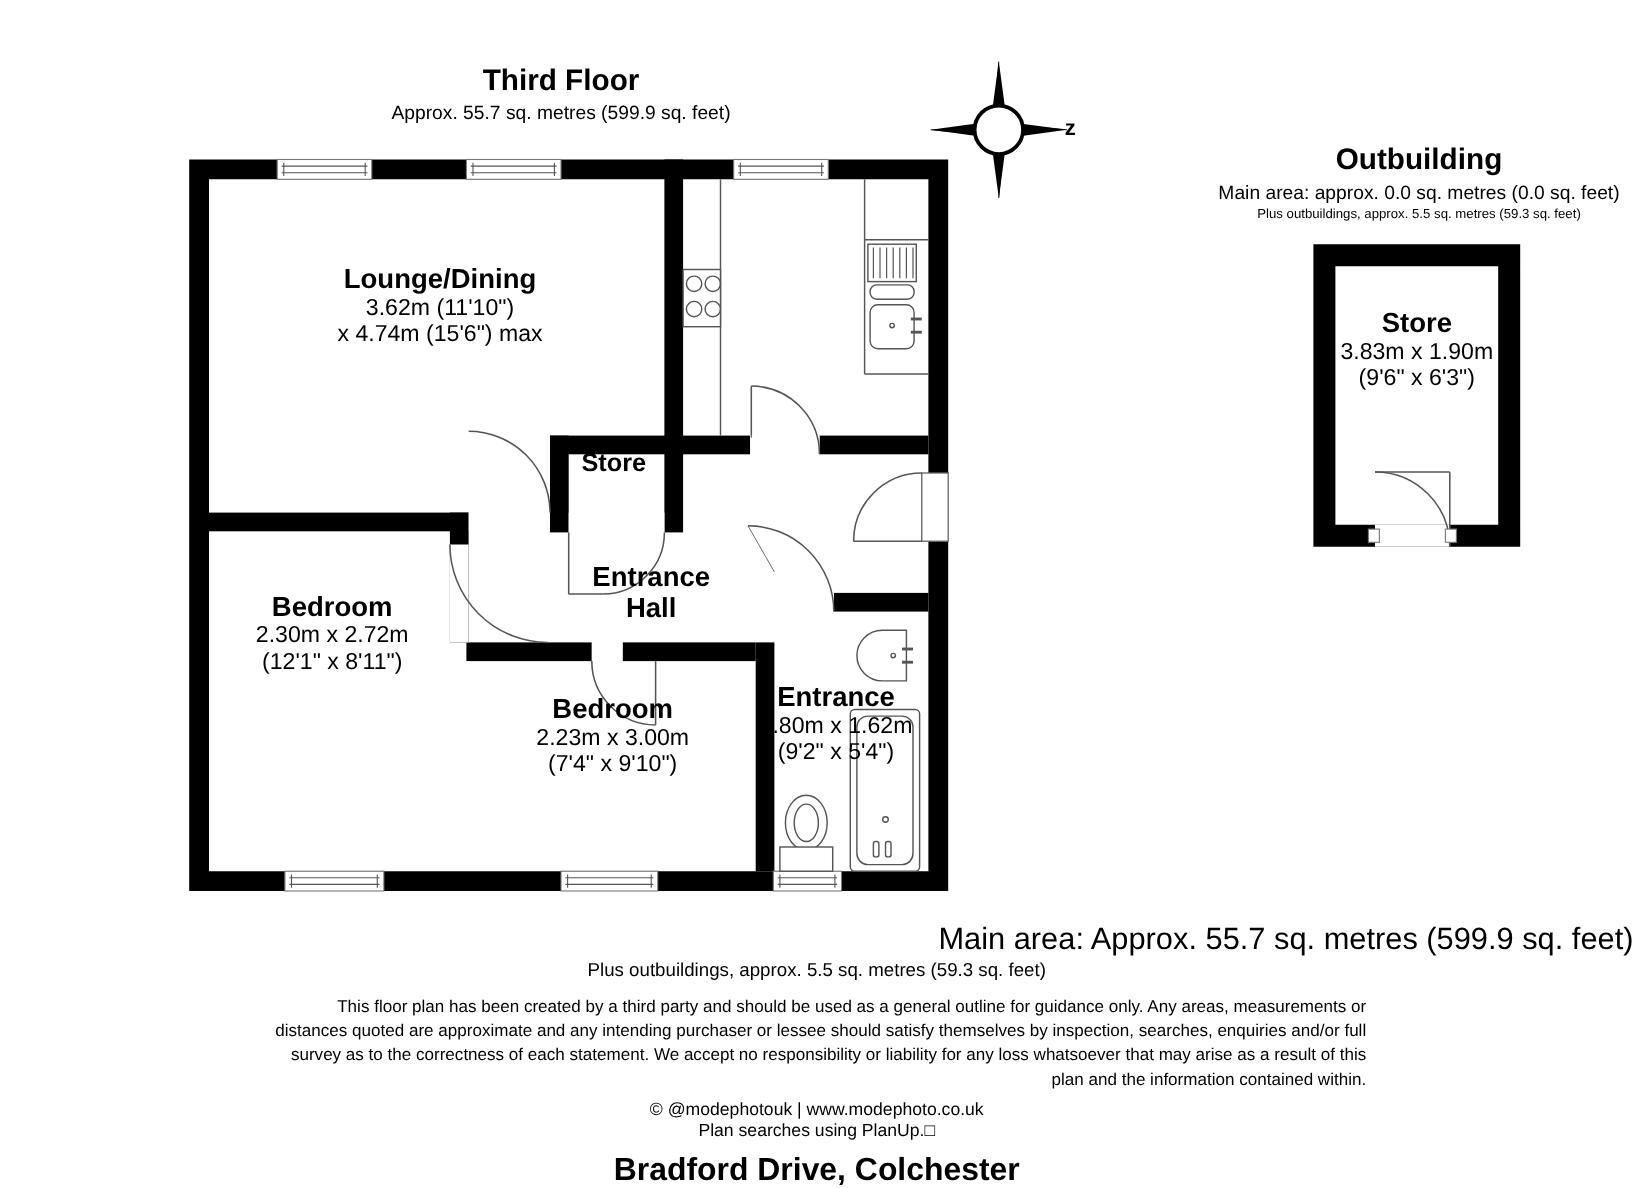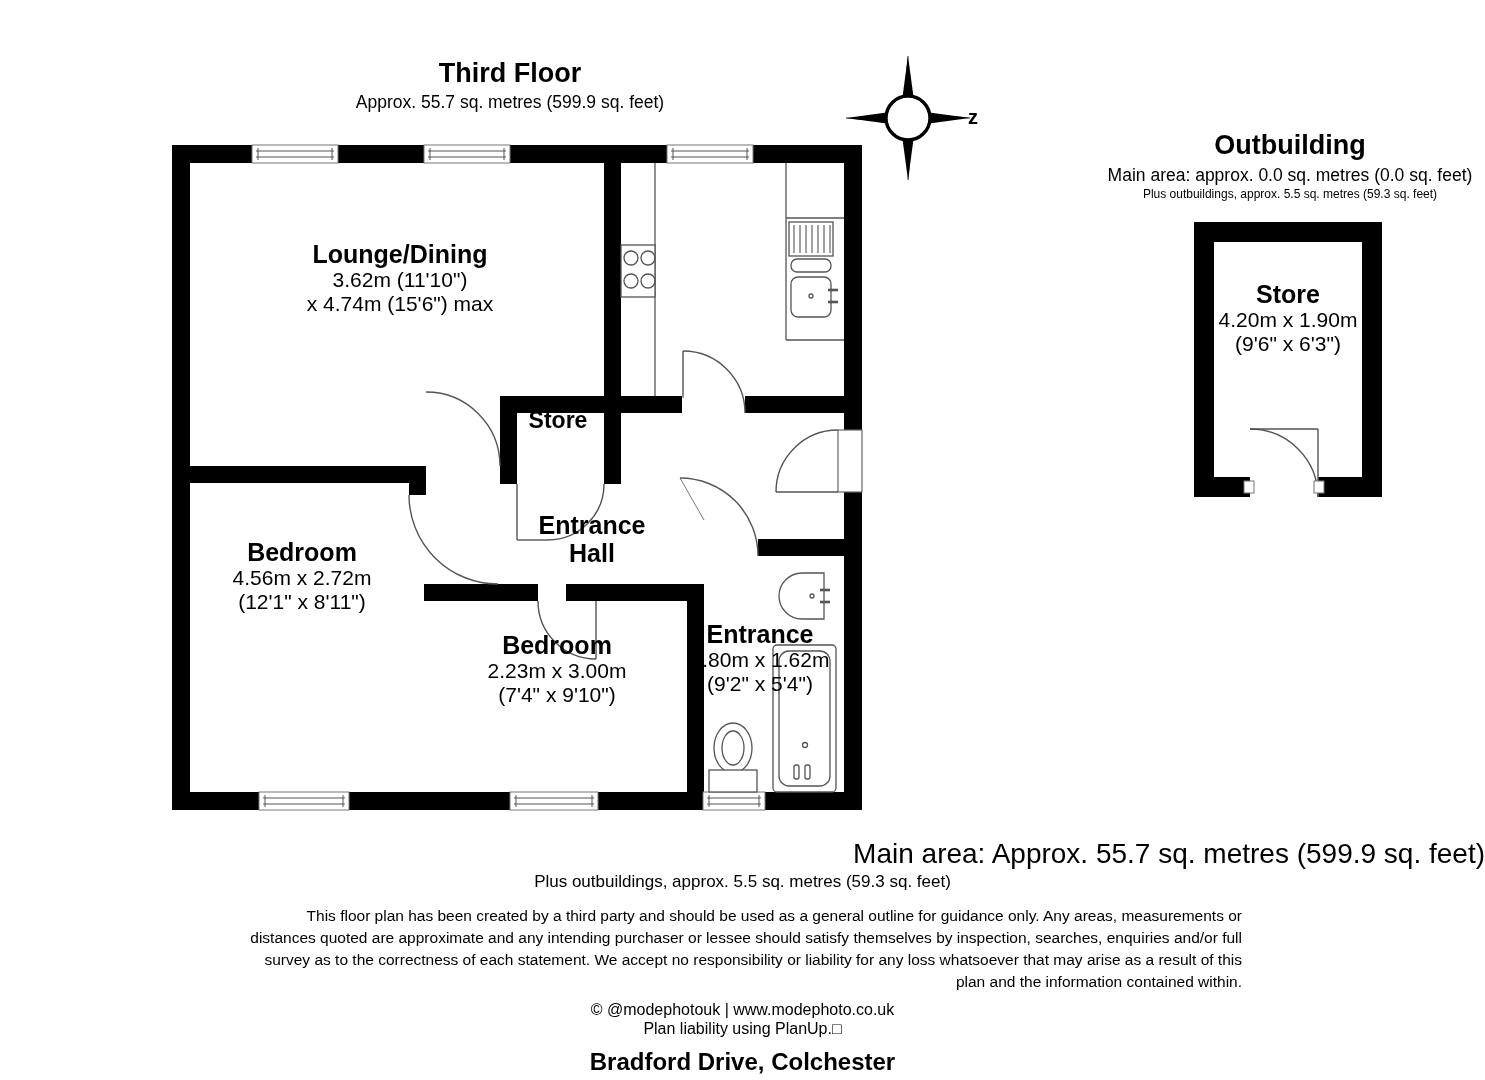--- a/index.html
+++ b/index.html
@@ -83,21 +83,21 @@
     width: 1485px;
     text-align: center;
     font-size: 16px;
     line-height: 1.28;
   }
   .address {
     position: absolute;
     width: 1485px;
     text-align: center;
     font-weight: bold;
-    font-size: 24px;
+    font-size: 29px;
   }
   .compass-label {
     position: absolute;
     font-weight: bold;
     font-size: 20px;
   }
 </style>
 </head>
 <body>
 
@@ -329,21 +329,21 @@
     <span class="rname">Store</span>
   </div>
 
   <div class="room-label" style="left:500px; top:491px; width:184px;margin-top:20px;">
     <span class="rname">Entrance</span>
     <span class="rname">Hall</span>
   </div>
 
   <div class="room-label" style="left:195px; top:538px; width:214px;">
     <span class="rname">Bedroom</span>
-    <span class="rdim">4.56m x 2.72m</span>
+    <span class="rdim">2.30m x 2.72m</span>
     <span class="rdim">(12'1" x 8'11")</span>
   </div>
 
   <div class="room-label" style="left:443px; top:631px; width:228px;">
     <span class="rname">Bedroom</span>
     <span class="rdim">2.23m x 3.00m</span>
     <span class="rdim">(7'4" x 9'10")</span>
   </div>
 
   <div class="room-label" style="left:672px; top:620px; width:176px;">
@@ -364,27 +364,27 @@
       <line x1="1318" y1="429" x2="1318" y2="497" stroke="#555" stroke-width="1.4"></line>
       <line x1="1250" y1="429" x2="1318" y2="429" stroke="#555" stroke-width="1.4"></line>
 
       <rect x="1244" y="481" width="10" height="12" fill="#ffffff" stroke="#777" stroke-width="1"></rect>
       <rect x="1314" y="481" width="10" height="12" fill="#ffffff" stroke="#777" stroke-width="1"></rect>
     </g>
   </svg>
 
   <div class="room-label" style="left:1196px; top:280px; width:184px;">
     <span class="rname">Store</span>
-    <span class="rdim">4.20m x 1.90m</span>
+    <span class="rdim">3.83m x 1.90m</span>
     <span class="rdim">(9'6" x 6'3")</span>
   </div>
 
   <div class="footer-main" style="left:0; top:838px;">Main area: Approx. 55.7 sq. metres (599.9 sq. feet)</div>
   <div class="footer-sub" style="left:0; top:872px;">Plus outbuildings, approx. 5.5 sq. metres (59.3 sq. feet)</div>
 
   <div class="disclaimer" style="top:905px;">This floor plan has been created by a third party and should be used as a general outline for guidance only. Any areas, measurements or distances quoted are approximate and any intending purchaser or lessee should satisfy themselves by inspection, searches, enquiries and/or full survey as to the correctness of each statement. We accept no responsibility or liability for any loss whatsoever that may arise as a result of this plan and the information contained within.</div>
 
   <div class="credit" style="left:0; top:1000px;">© @modephotouk | www.modephoto.co.uk</div>
-  <div class="credit" style="left:0; top:1019px;">Plan liability using PlanUp.□</div>
+  <div class="credit" style="left:0; top:1019px;">Plan searches using PlanUp.□</div>
 
   <div class="address" style="left:0; top:1048px;">Bradford Drive, Colchester</div>
 
 </div>
 
 </body></html>

